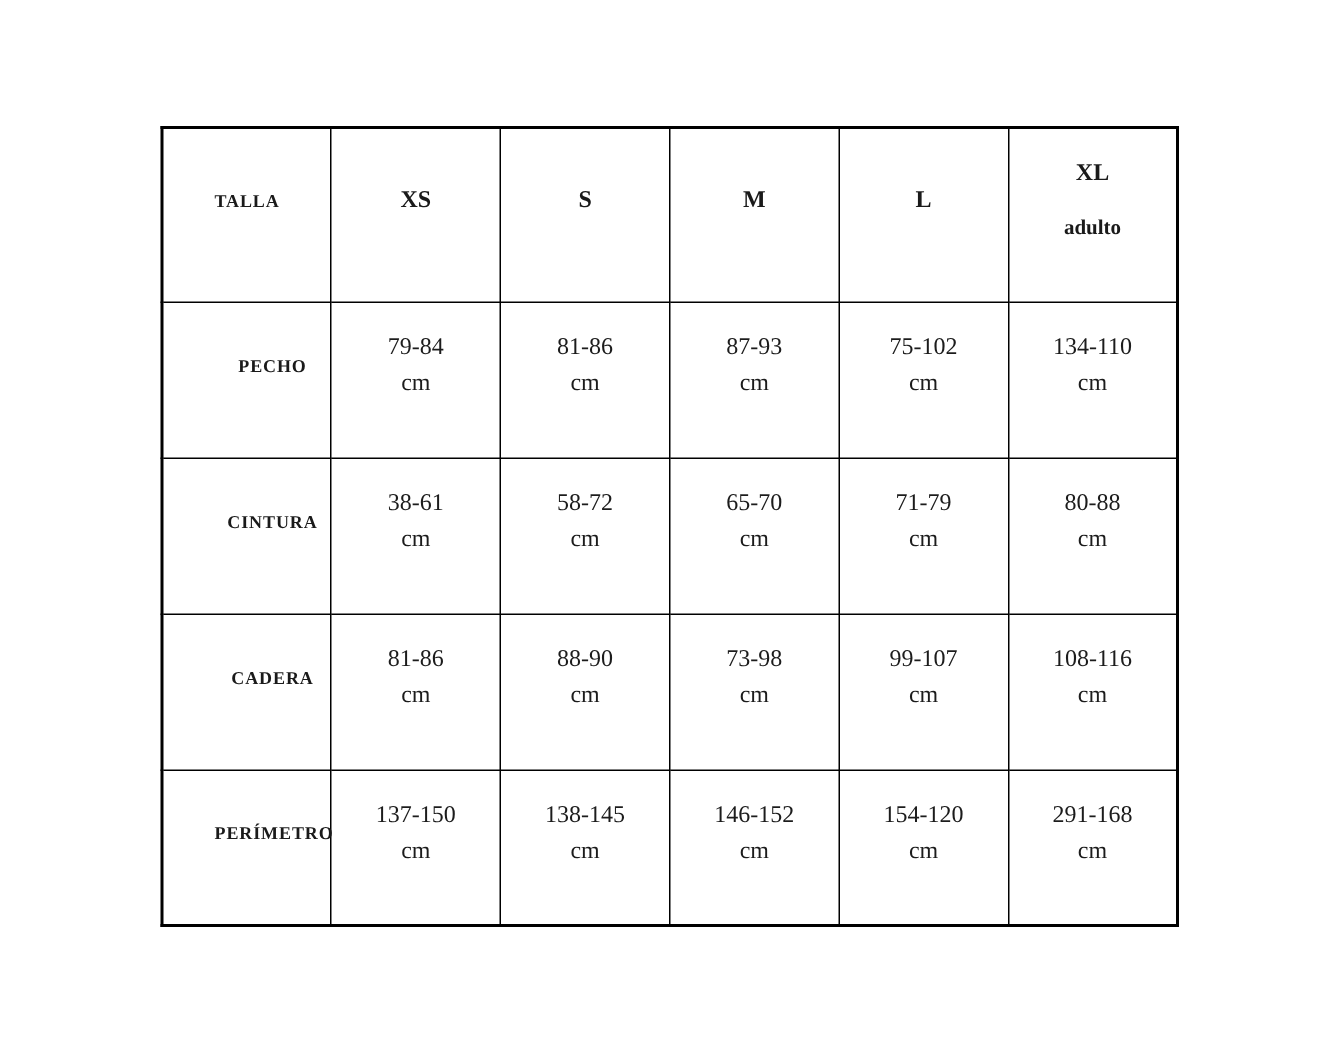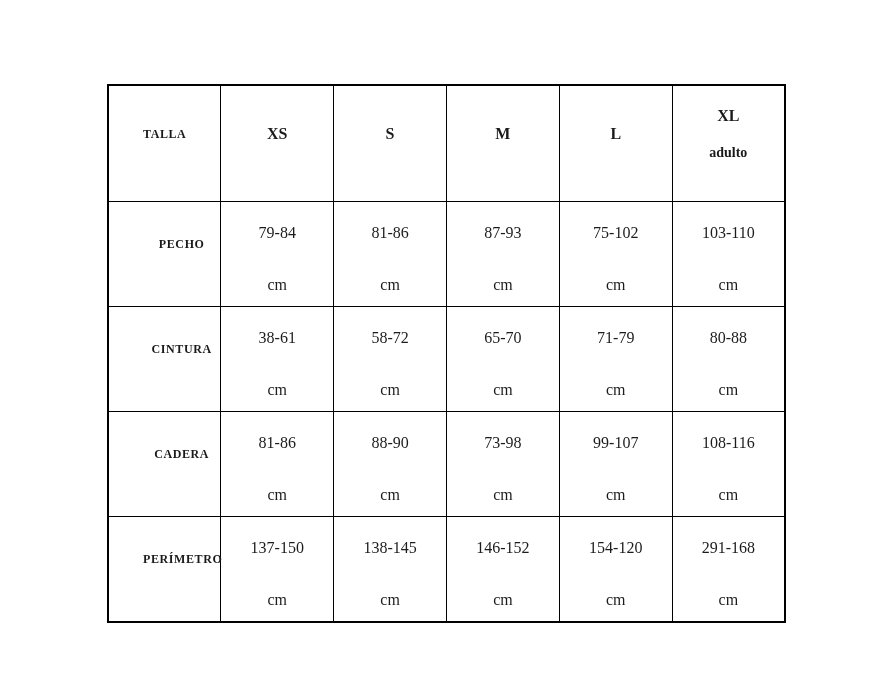--- a/index.html
+++ b/index.html
@@ -59,21 +59,20 @@
     font-size: 12px;
     font-weight: bold;
     letter-spacing: 0.6px;
     color: #1a1a1a;
     margin-left: 34px;
   }
   .val, .unit {
     font-size: 16px;
     line-height: 24px;
     color: #1c1c1c;
-    margin-top: 28px;
   }
 </style>
 </head>
 <body>
 
 <table class="size-chart">
   <tbody>
     <tr class="header-row">
       <th>
         <div class="inner corner-label">TALLA</div>
@@ -121,21 +120,21 @@
         </div>
       </td>
       <td>
         <div class="inner">
           <div class="val">75-102</div>
           <div class="unit">cm</div>
         </div>
       </td>
       <td>
         <div class="inner">
-          <div class="val">103-110</div>
+          <div class="val">134-110</div>
           <div class="unit">cm</div>
         </div>
       </td>
     </tr>
 
     <tr class="data-row">
       <td>
         <div class="inner row-label">CINTURA</div>
       </td>
       <td>

